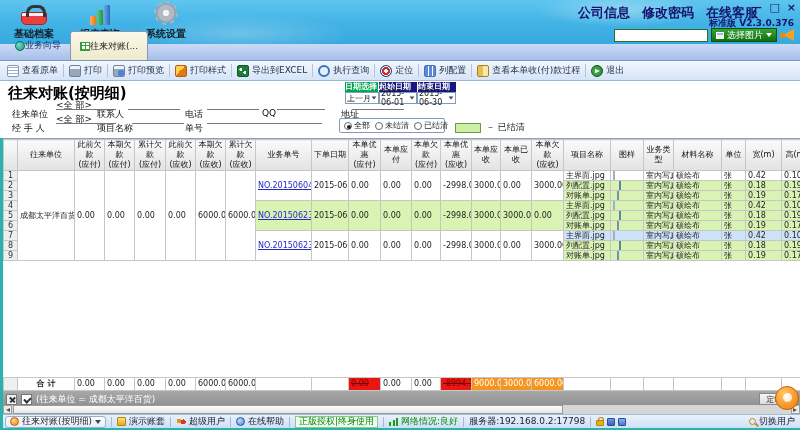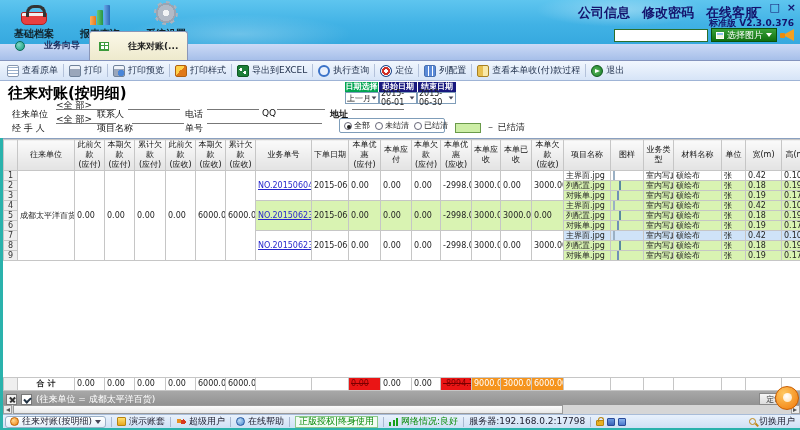--- a/index.html
+++ b/index.html
@@ -46,21 +46,21 @@
   .imgpick input { width:94px; height:13px; border:1px solid #2c6e2c; background:#fff; font-size:9px; padding:0 2px; }
   .btn-pick { height:14px; display:flex; align-items:center; gap:3px; padding:0 4px; background:linear-gradient(180deg,#3aa23a,#0f6f0f); border:1px solid #0a540a; color:#fff; font-size:9px; cursor:pointer; }
   .btn-pick .mini-img { width:8px; height:7px; background:linear-gradient(180deg,#8fc3ef 50%,#eef6d8 50%); border:1px solid #fff; }
   .caret { width:0; height:0; border-left:3px solid transparent; border-right:3px solid transparent; border-top:4px solid #fff; }
   .ic-horn { position:relative; width:14px; height:12px; }
   .ic-horn::before { content:""; position:absolute; right:0; top:0; width:0; height:0; border-top:6px solid transparent; border-bottom:6px solid transparent; border-right:11px solid #f5a020; }
   .ic-horn::after { content:""; position:absolute; left:0; top:4px; width:5px; height:5px; background:#e88c10; border-radius:1px; }
 
   
   #tabbar { position:absolute; left:0; top:44px; width:800px; height:17px; background:linear-gradient(180deg,#ccdaf6,#a6bfe9); border-bottom:1px solid #8493bd; display:flex; align-items:flex-end; padding-left:6px; }
-  .tab { height:29px; display:flex; align-items:center; gap:19px; padding:0 9px; font-size:9px; font-weight:bold; color:#1a2a5a; cursor:pointer; }
+  .tab { height:29px; display:flex; align-items:center; gap:0; padding:0 9px; font-size:9px; font-weight:normal; color:#1a2a5a; cursor:pointer; }
   .tab.active { background:linear-gradient(180deg,#fbf8e8,#eeeacd); border:1px solid #8a96b8; border-bottom:none; border-radius:3px 3px 0 0; color:#222; }
   .tab-ic1 { width:10px; height:10px; border-radius:50%; background:radial-gradient(circle at 35% 35%, #7fd8c8, #0f9a7a); border:1px solid #0a6a56; }
   .tab-ic2 { width:10px; height:9px; background:
       repeating-linear-gradient(0deg,#3c9a3c 0 1px,transparent 1px 4px),
       repeating-linear-gradient(90deg,#3c9a3c 0 1px,transparent 1px 4px), #fff; border:1px solid #3c9a3c; }
 
   
   #toolbar { position:absolute; left:0; top:61px; width:800px; height:20px; background:linear-gradient(180deg,#f2f7fe,#d6e4f7); border-bottom:1px solid #9fb4d6; display:flex; align-items:center; padding-left:3px; }
   .tbtn { display:flex; align-items:center; gap:3px; padding:0 4px; font-size:9px; color:#1c2c48; cursor:pointer; white-space:nowrap; }
   .tsep { width:1px; height:13px; background:#b4c2da; margin:0 1px; }
@@ -78,21 +78,21 @@
   .tic-exit::after { content:""; position:absolute; left:3px; top:3px; width:0; height:0; border-top:2.5px solid transparent; border-bottom:2.5px solid transparent; border-left:5px solid #fff; }
 
   
   #panel { position:absolute; left:0; top:81px; width:800px; height:57px; background:#fff; }
   .page-title { position:absolute; left:8px; top:3px; font-size:15px; font-weight:bold; color:#000; }
   .hint { position:absolute; left:166px; top:8px; font-size:9px; color:#444; }
   .hint .hl { background:#3b6fd6; color:#fff; padding:0 2px; margin:0 2px; cursor:pointer; }
 
   .datefilter { position:absolute; left:345px; top:1px; width:112px; }
   .drow { display:flex; }
-  .dhead { height:10px; line-height:10px; font-size:8px; color:#fff; font-weight:bold; text-align:center; border-right:1px solid #fff; }
+  .dhead { height:10px; line-height:10px; font-size:8px; color:#fff; font-weight:bold; text-align:left; border-right:1px solid #fff; }
   .dh-g { background:#00a551; width:34px; }
   .dh-n { background:#17177e; width:39px; }
   .dbox { height:12px; border:1px solid #7f9db9; background:#fff; font-size:8px; display:flex; align-items:center; justify-content:space-between; padding:0 1px; cursor:pointer; }
   .dbox .caret { border-top-color:#445; transform:scale(.8); }
   .db-1 { width:34px; } .db-2 { width:38px; } .db-3 { width:39px; }
 
   .flabel { position:absolute; font-size:9px; color:#111; white-space:nowrap; }
   .fline  { position:absolute; border-bottom:1px solid #777; height:11px; font-size:9px; color:#111; }
   .radiobox { position:absolute; left:339px; top:37px; width:106px; height:15px; border:1px solid #7f9db9; border-radius:2px; display:flex; align-items:center; gap:5px; padding:0 4px; font-size:8px; }
   .radio { display:flex; align-items:center; gap:2px; cursor:pointer; white-space:nowrap; }
@@ -302,21 +302,21 @@
   </div>
 
   <span class="flabel" style="left:12px;top:27px;">往来单位</span>
   <span class="fline" style="left:56px;top:18px;width:60px;">&lt;全 部&gt;</span>
   <span class="flabel" style="left:97px;top:27px;">联系人</span>
   <span class="fline" style="left:128px;top:18px;width:52px;"></span>
   <span class="flabel" style="left:185px;top:27px;">电话</span>
   <span class="fline" style="left:207px;top:18px;width:52px;"></span>
   <span class="flabel" style="left:262px;top:27px;">QQ</span>
   <span class="fline" style="left:277px;top:18px;width:48px;"></span>
-  <span class="flabel" style="left:330px;top:27px;font-weight:bold;">地址</span>
+  <span class="flabel" style="left:341px;top:27px;">地址</span>
   <span class="fline" style="left:352px;top:18px;width:52px;"></span>
 
   <span class="flabel" style="left:12px;top:41px;">经 手 人</span>
   <span class="fline" style="left:56px;top:32px;width:60px;">&lt;全 部&gt;</span>
   <span class="flabel" style="left:97px;top:41px;">项目名称</span>
   <span class="fline" style="left:132px;top:32px;width:52px;"></span>
   <span class="flabel" style="left:185px;top:41px;">单号</span>
   <span class="fline" style="left:207px;top:32px;width:115px;"></span>
 
   <div class="radiobox">

